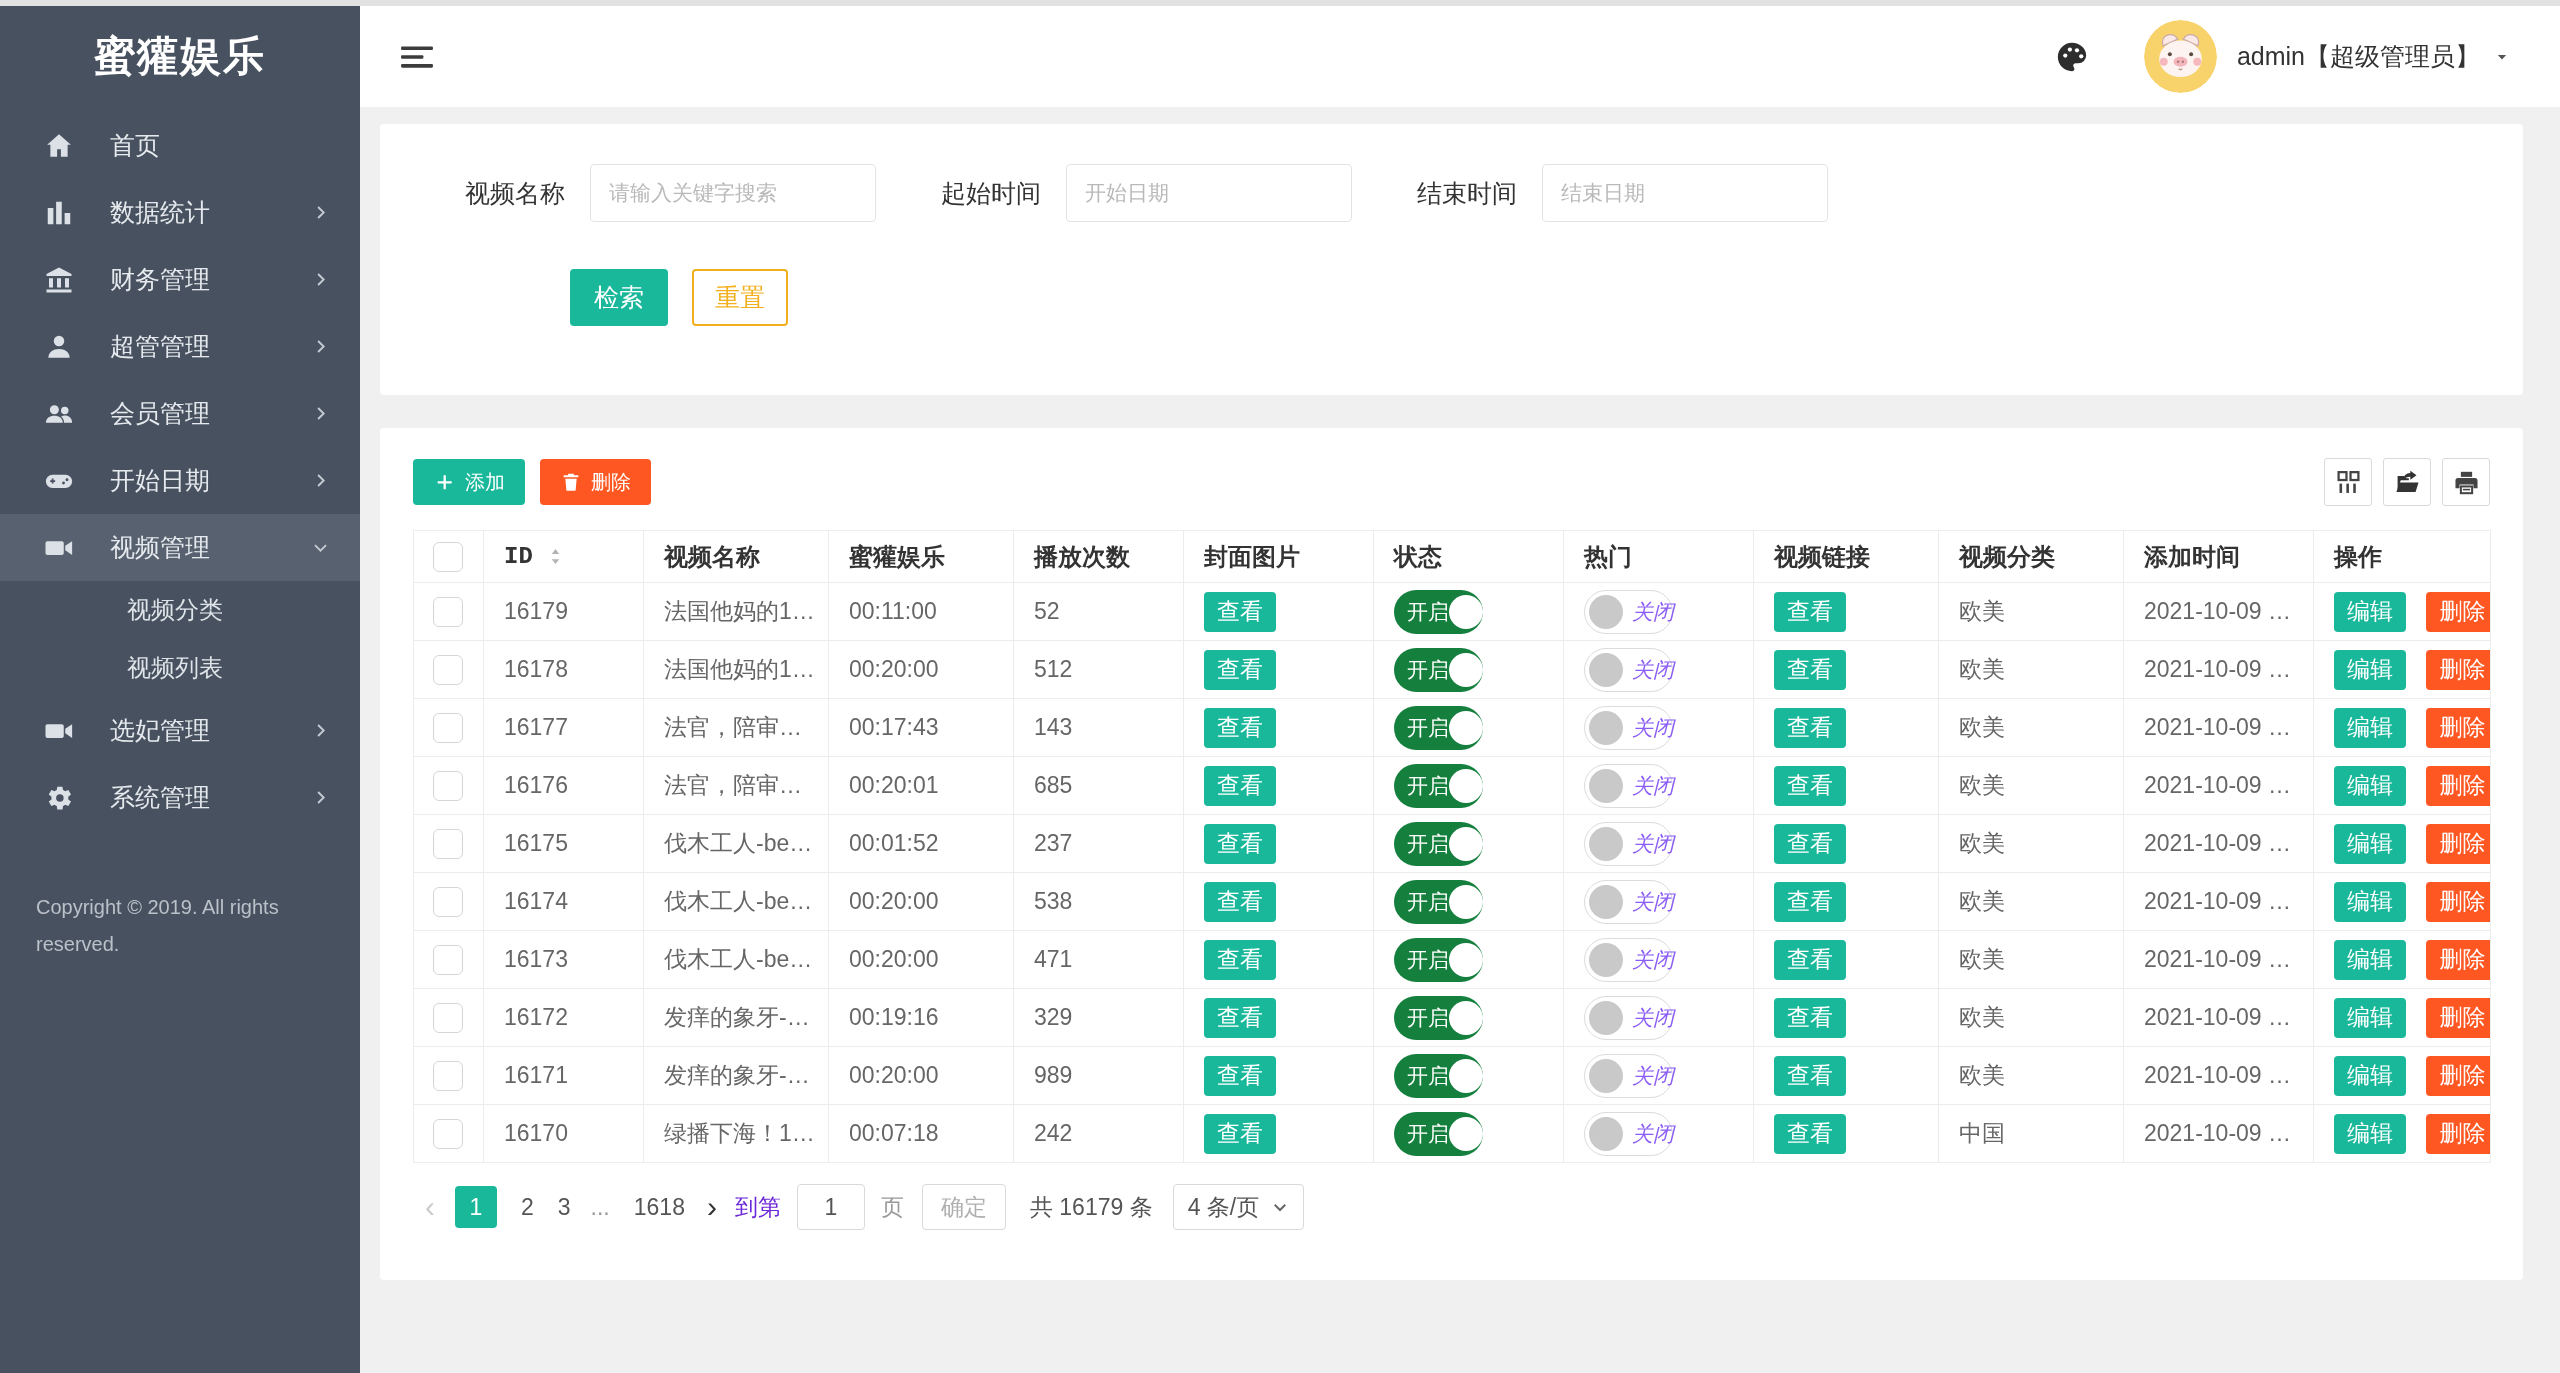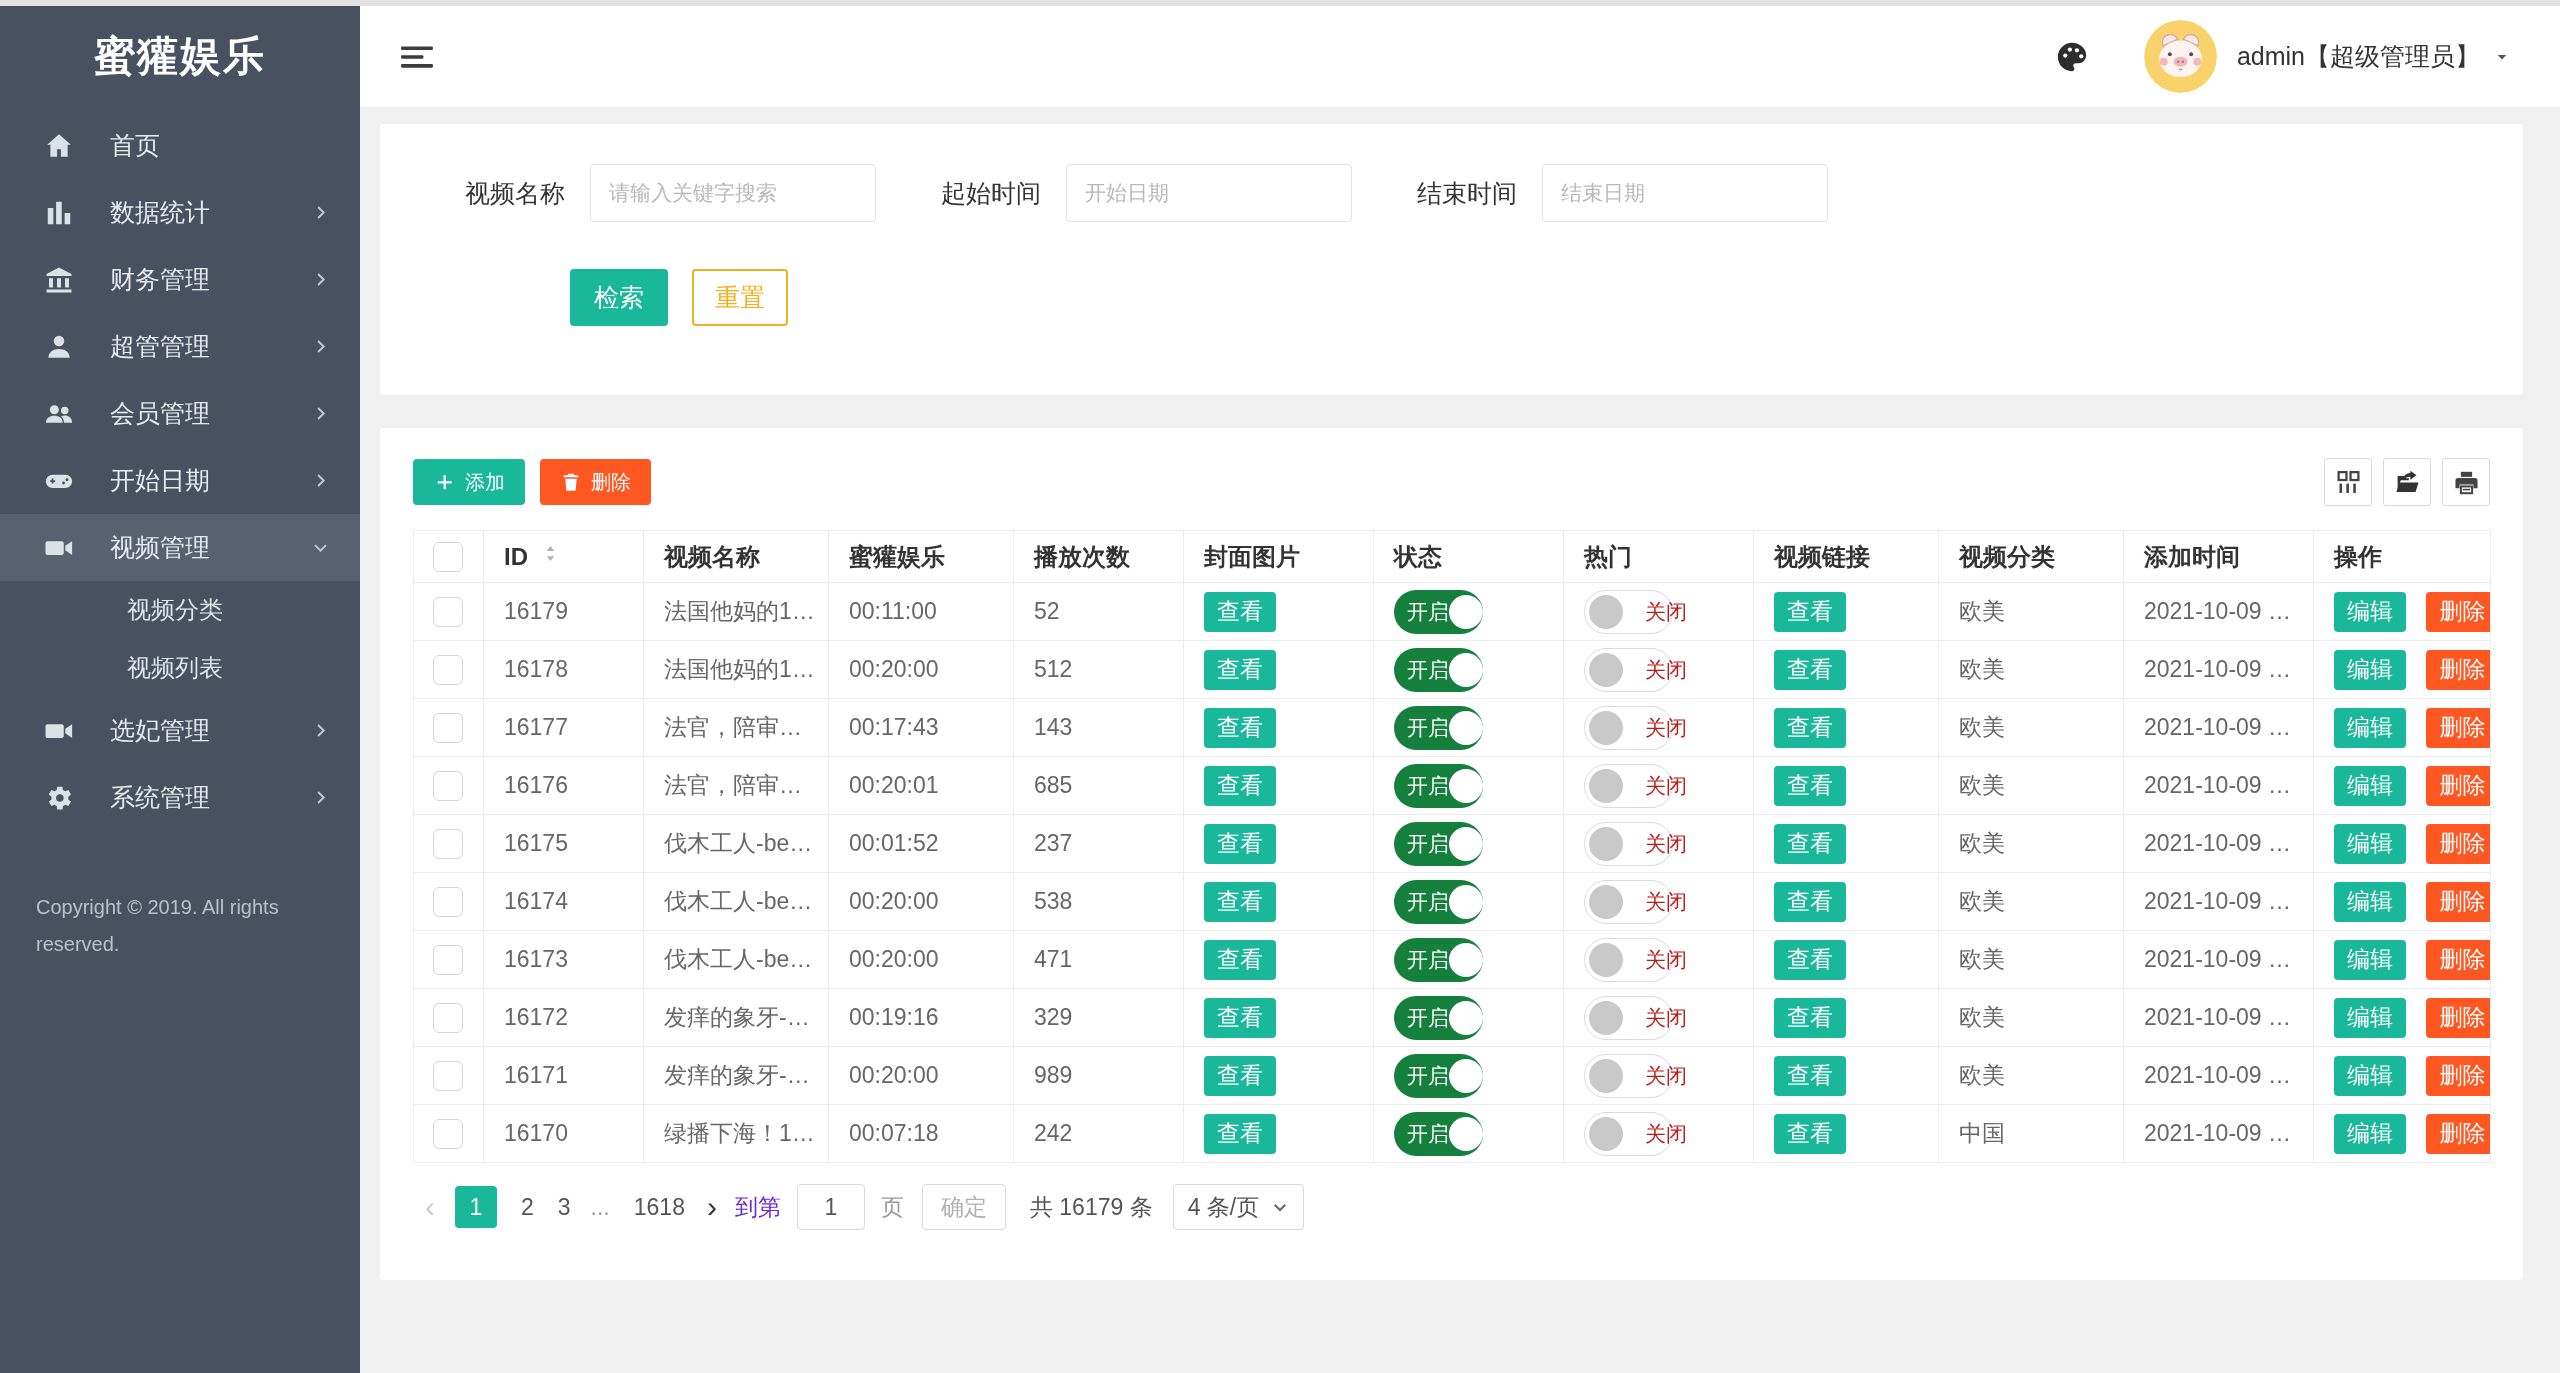--- a/index.html
+++ b/index.html
@@ -56,36 +56,36 @@
   .btn-del { background:#ff5722; margin-left:15px; }
   .tool-icons { margin-left:auto; display:flex; gap:11px; }
   .tool-btn { width:48px; height:48px; border:1px solid #d9d9d9; border-radius:3px; background:#fff; display:flex; align-items:center; justify-content:center; cursor:pointer; }
 
   table { width:2077px; border-collapse:collapse; table-layout:fixed; }
   th,td { border:1px solid #ececec; overflow:hidden; white-space:nowrap; }
   th { height:52px; font-size:24px; color:#333; text-align:left; padding-left:20px; font-weight:bold; }
   td { height:58px; font-size:23px; color:#666; padding-left:20px; }
   .col-check { text-align:center; padding-left:0; }
   .checkbox { display:inline-block; width:30px; height:30px; border:1px solid #d6d6d6; border-radius:6px; background:#fff; vertical-align:middle; cursor:pointer; }
-  .th-id-wrap { display:flex; gap:12px; cursor:pointer; }
+  .th-id-wrap { display:flex; align-items:center; gap:12px; cursor:pointer;font-family:Liberation Mono, monospace; }
 
   .btn-mini { display:inline-flex; align-items:center; justify-content:center; height:40px; padding:0 13px; border:none; border-radius:4px; color:#fff; font-size:23px; cursor:pointer; font-family:inherit; }
   .teal { background:#19b89b; }
   .orange { background:#ff5722; }
   .ops-cell .btn-mini + .btn-mini { margin-left:14px; }
 
   .toggle { display:inline-flex; align-items:center; width:89px; height:44px; border-radius:22px; cursor:pointer; vertical-align:middle; }
   .toggle .t-label { font-size:21px; }
   .toggle .knob { width:34px; height:34px; border-radius:50%; flex:none; }
   .toggle.on { background:#15803d; padding:0 5px 0 13px; }
   .toggle.on .t-label { color:#fff; }
   .toggle.on .knob { background:#fff; margin-left:auto; }
   .toggle.off { background:#fff; border:1px solid #dcdcdc; padding:0 10px 0 4px; }
   .toggle.off .knob { background:#c9c9c9; }
-  .toggle.off .t-label { color:#b91c1c; margin-left:22px; }
+  .toggle.off .t-label { color:#8b5cf6; margin-left:9px;font-style:italic; }
 
   
   .pagination { display:flex; align-items:center; height:88px; font-size:23px; color:#555; }
   .pg-prev { color:#ccc; font-size:30px; margin:0 20px 0 12px; cursor:default; }
   .pg-cur { width:42px; height:42px; border-radius:4px; background:#19b89b; color:#fff; display:flex; align-items:center; justify-content:center; cursor:pointer; }
   .pg-num { margin-left:24px; cursor:pointer; color:#555; }
   .pg-dots { margin-left:20px; color:#999; }
   .pg-next { color:#333; font-size:30px; margin:0 18px 0 22px; cursor:pointer; }
   .goto-label { color:#6d28d9; margin-right:16px; }
   .pg-input { width:68px; height:46px; border:1px solid #d9d9d9; border-radius:4px; text-align:center; font-size:23px; color:#555; outline:none; font-family:inherit; }

